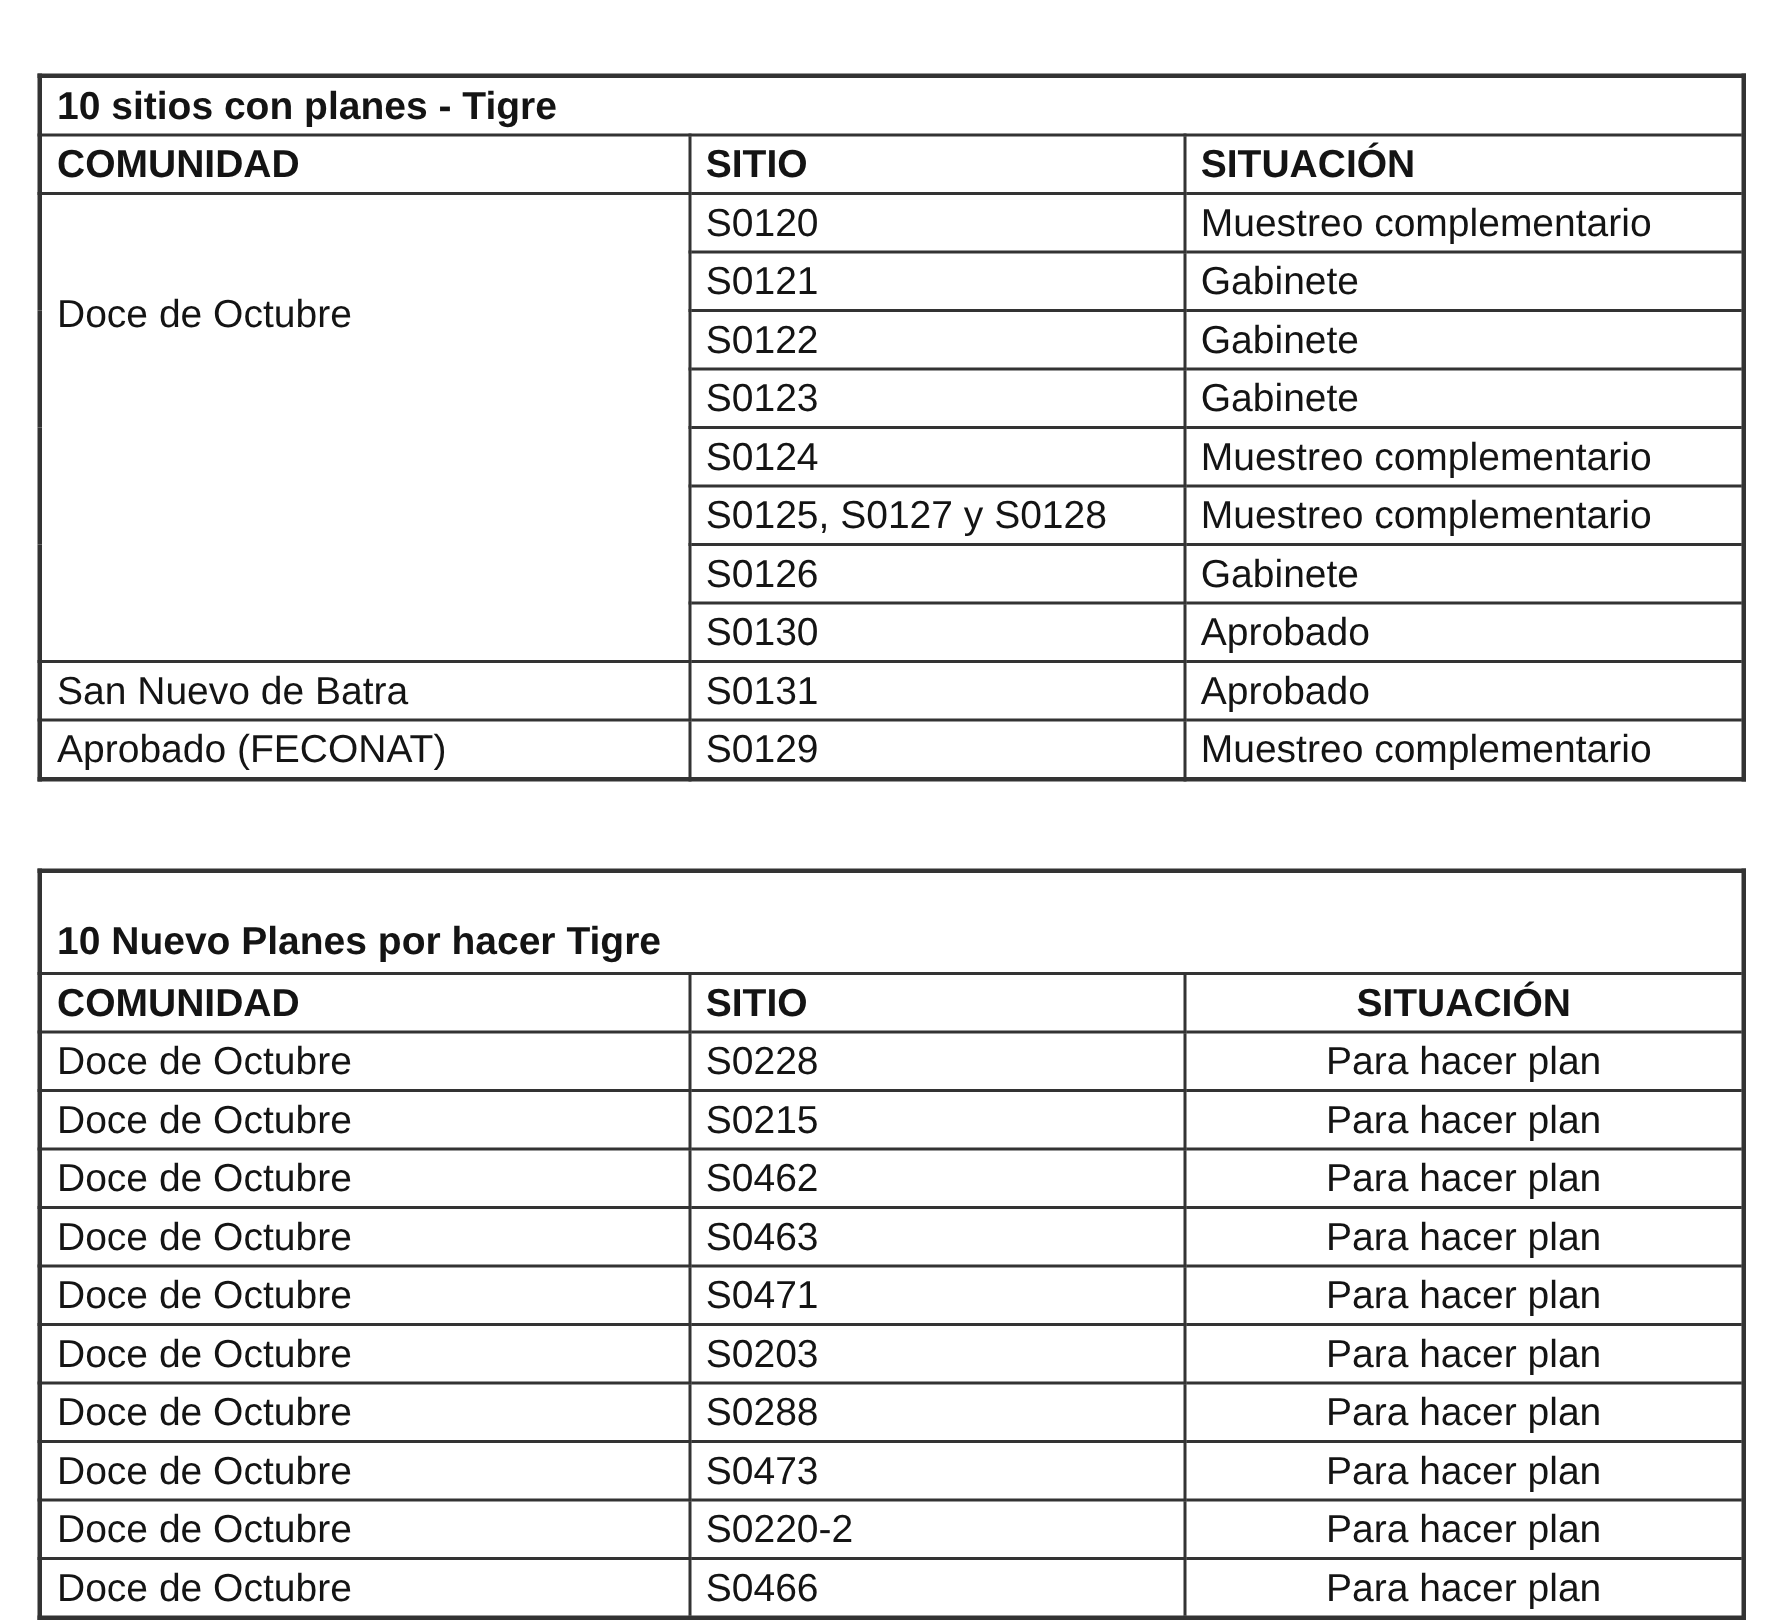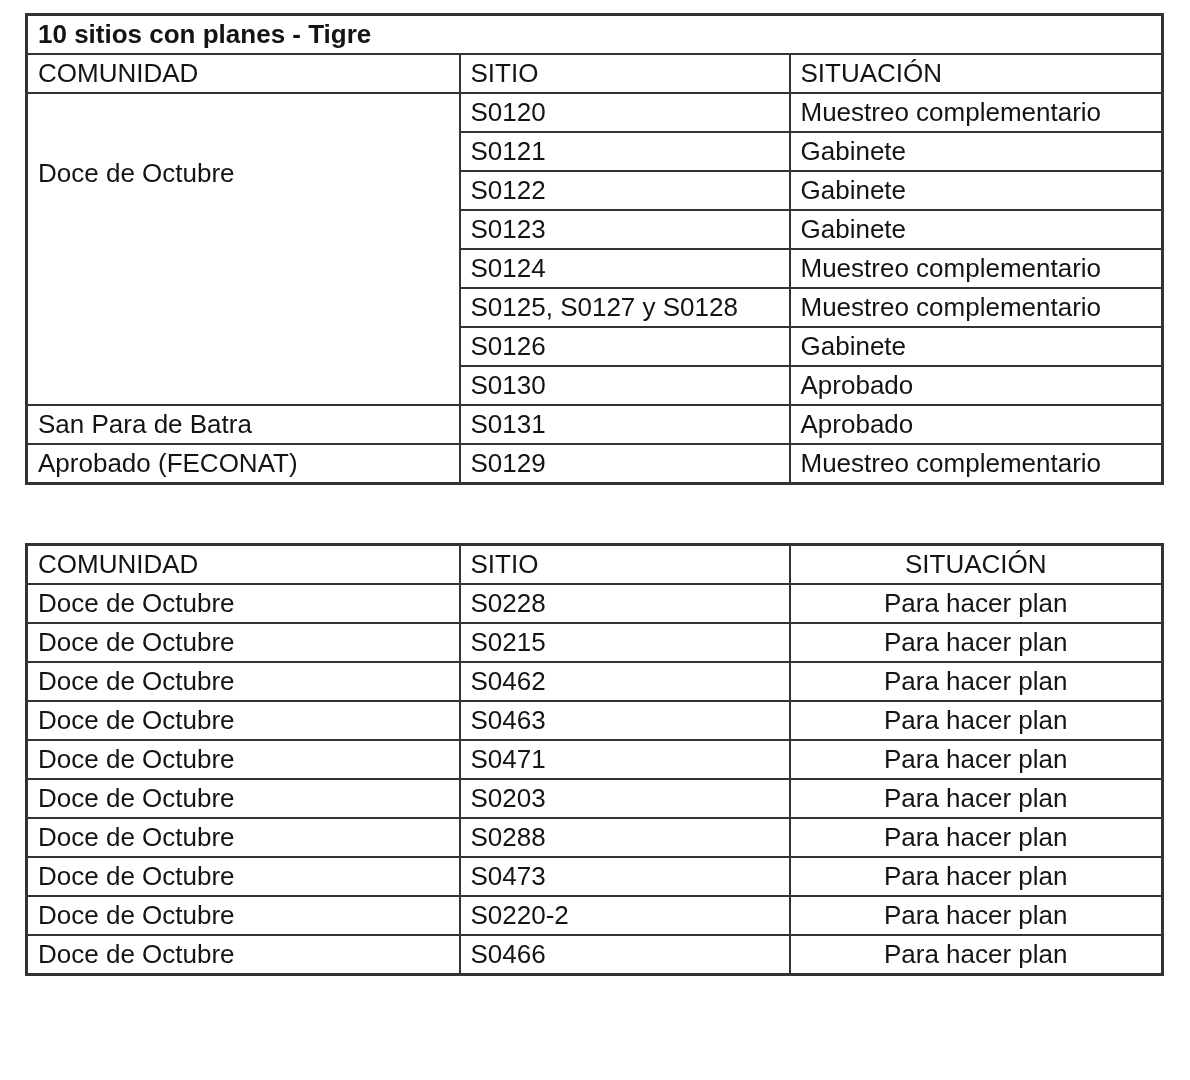--- a/index.html
+++ b/index.html
@@ -8,20 +8,21 @@
     background: #ffffff;
   }
   body {
     width: 1190px;
     height: 1080px;
     font-family: "Liberation Sans", sans-serif;
     color: #141414;
   }
   .page {
     padding: 13px 0 0 25px;
+    margin-top: 36px;
   }
   table {
     border-collapse: collapse;
     table-layout: fixed;
     width: 1136px;
     border: 3px solid #333333;
   }
   td {
     border: 2px solid #333333;
     padding: 0 10px;
@@ -29,21 +30,21 @@
     height: 37px;
     vertical-align: middle;
     overflow: hidden;
     white-space: nowrap;
     background: #ffffff;
   }
   .title-cell {
     font-weight: bold;
   }
   .header-cell {
-    font-weight: normal;
+    font-weight: bold;
   }
   .merged-cell {
     vertical-align: top;
     padding-top: 64px;
   }
   .t2 {
     margin-top: 58px;
   }
   .t2 .title-cell {
     height: 61px;
@@ -102,39 +103,42 @@
         </tr>
         <tr>
           <td>S0126</td>
           <td>Gabinete</td>
         </tr>
         <tr>
           <td>S0130</td>
           <td>Aprobado</td>
         </tr>
         <tr>
-          <td rowspan="1">San Para de Batra</td>
+          <td rowspan="1">San Nuevo de Batra</td>
           <td>S0131</td>
           <td>Aprobado</td>
         </tr>
         <tr>
           <td rowspan="1">Aprobado (FECONAT)</td>
           <td>S0129</td>
           <td>Muestreo complementario</td>
         </tr>
       </tbody>
   </table>
 
   <table class="t2">
     <colgroup>
       <col style="width:433px">
       <col style="width:330px">
       <col style="width:373px">
     </colgroup>
     <tbody id="t2body">
+      <tr>
+        <td colspan="3" class="title-cell">10 Nuevo Planes por hacer Tigre</td>
+      </tr>
       <tr>
         <td class="header-cell">COMUNIDAD</td>
         <td class="header-cell">SITIO</td>
         <td class="header-cell header-situacion">SITUACIÓN</td>
       </tr>
     <tr>
           <td>Doce de Octubre</td>
           <td>S0228</td>
           <td class="col-situacion">Para hacer plan</td>
         </tr>

